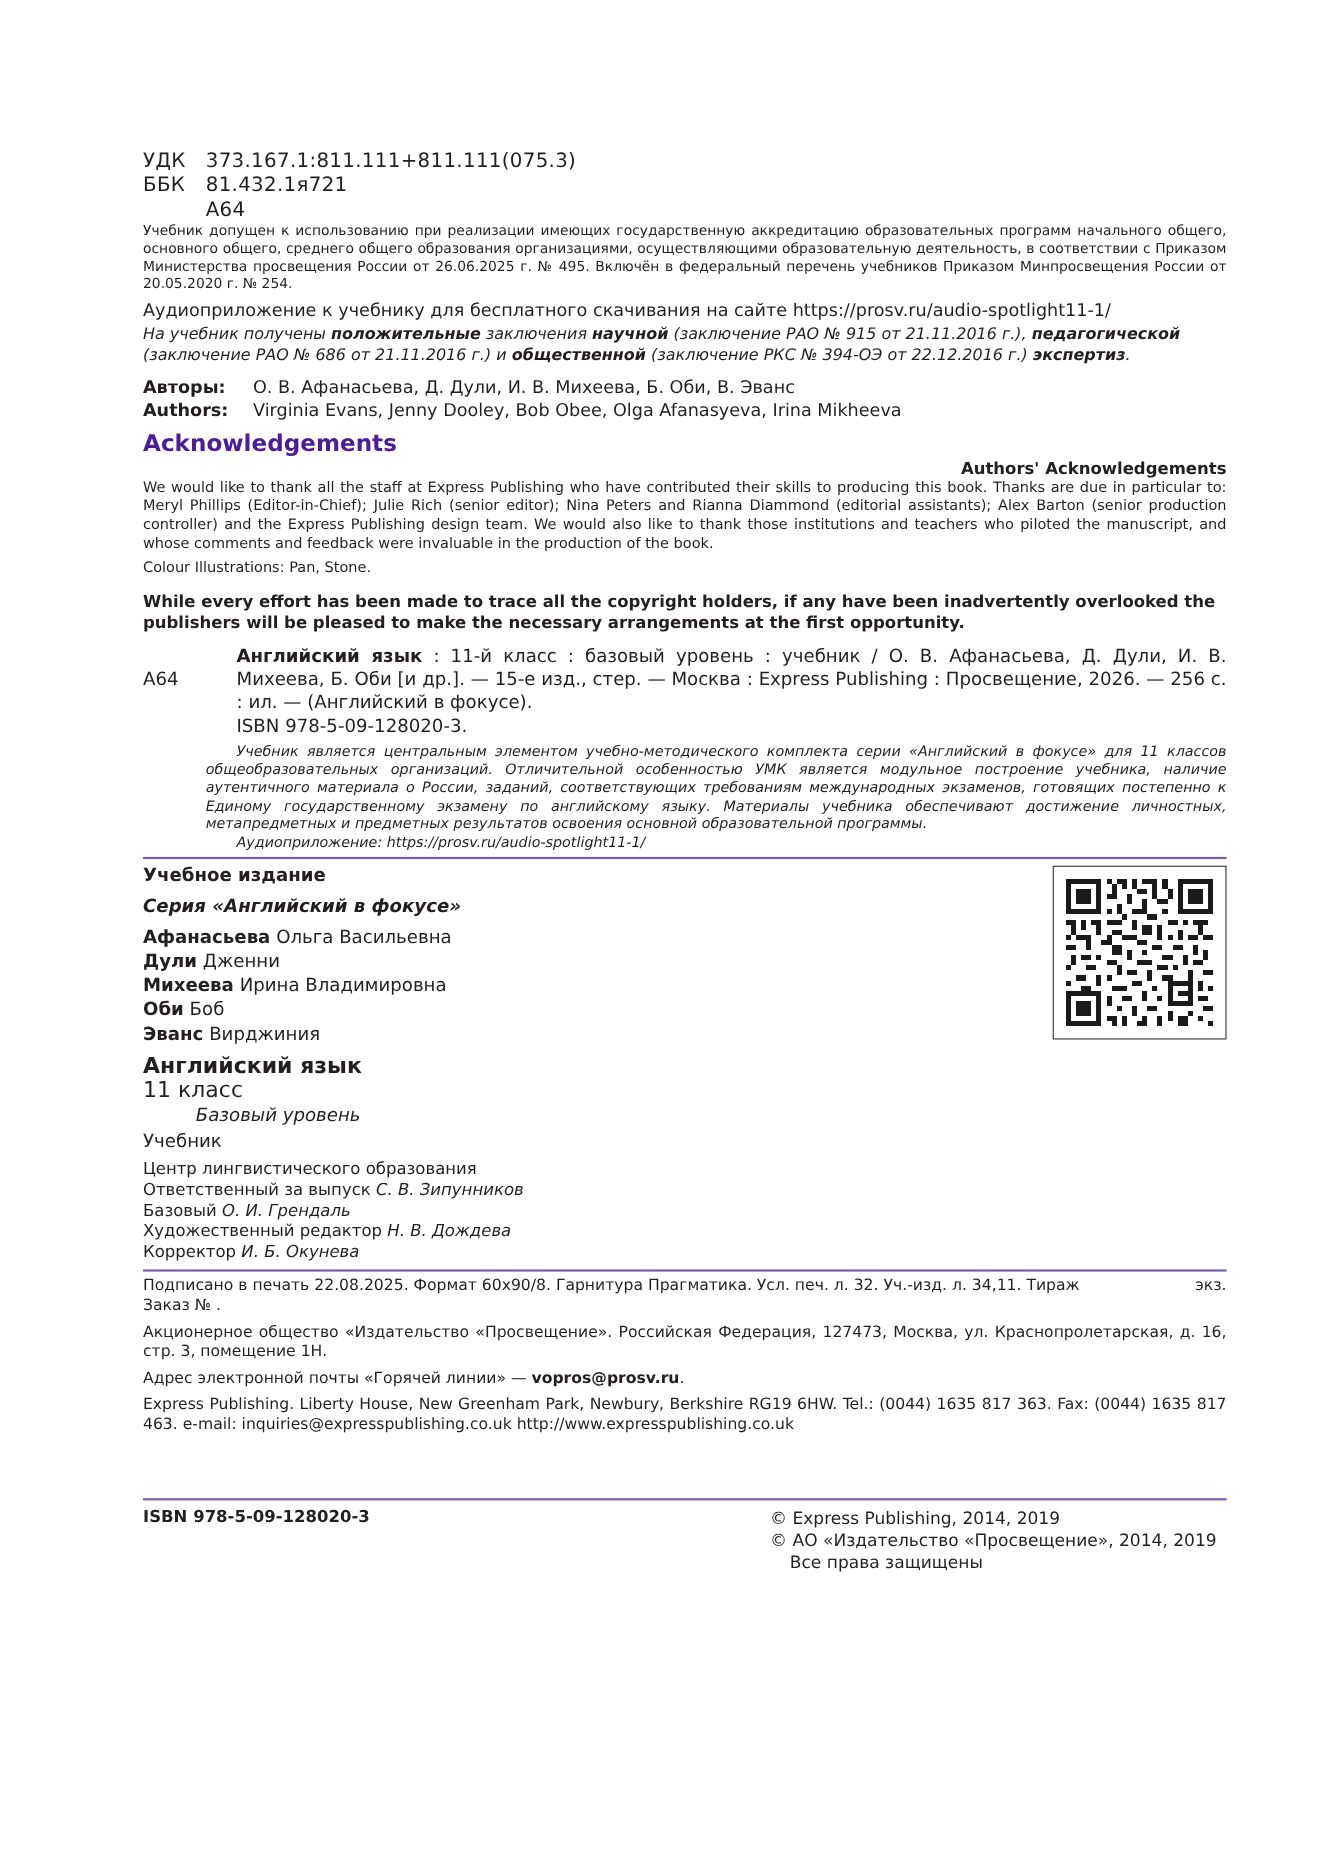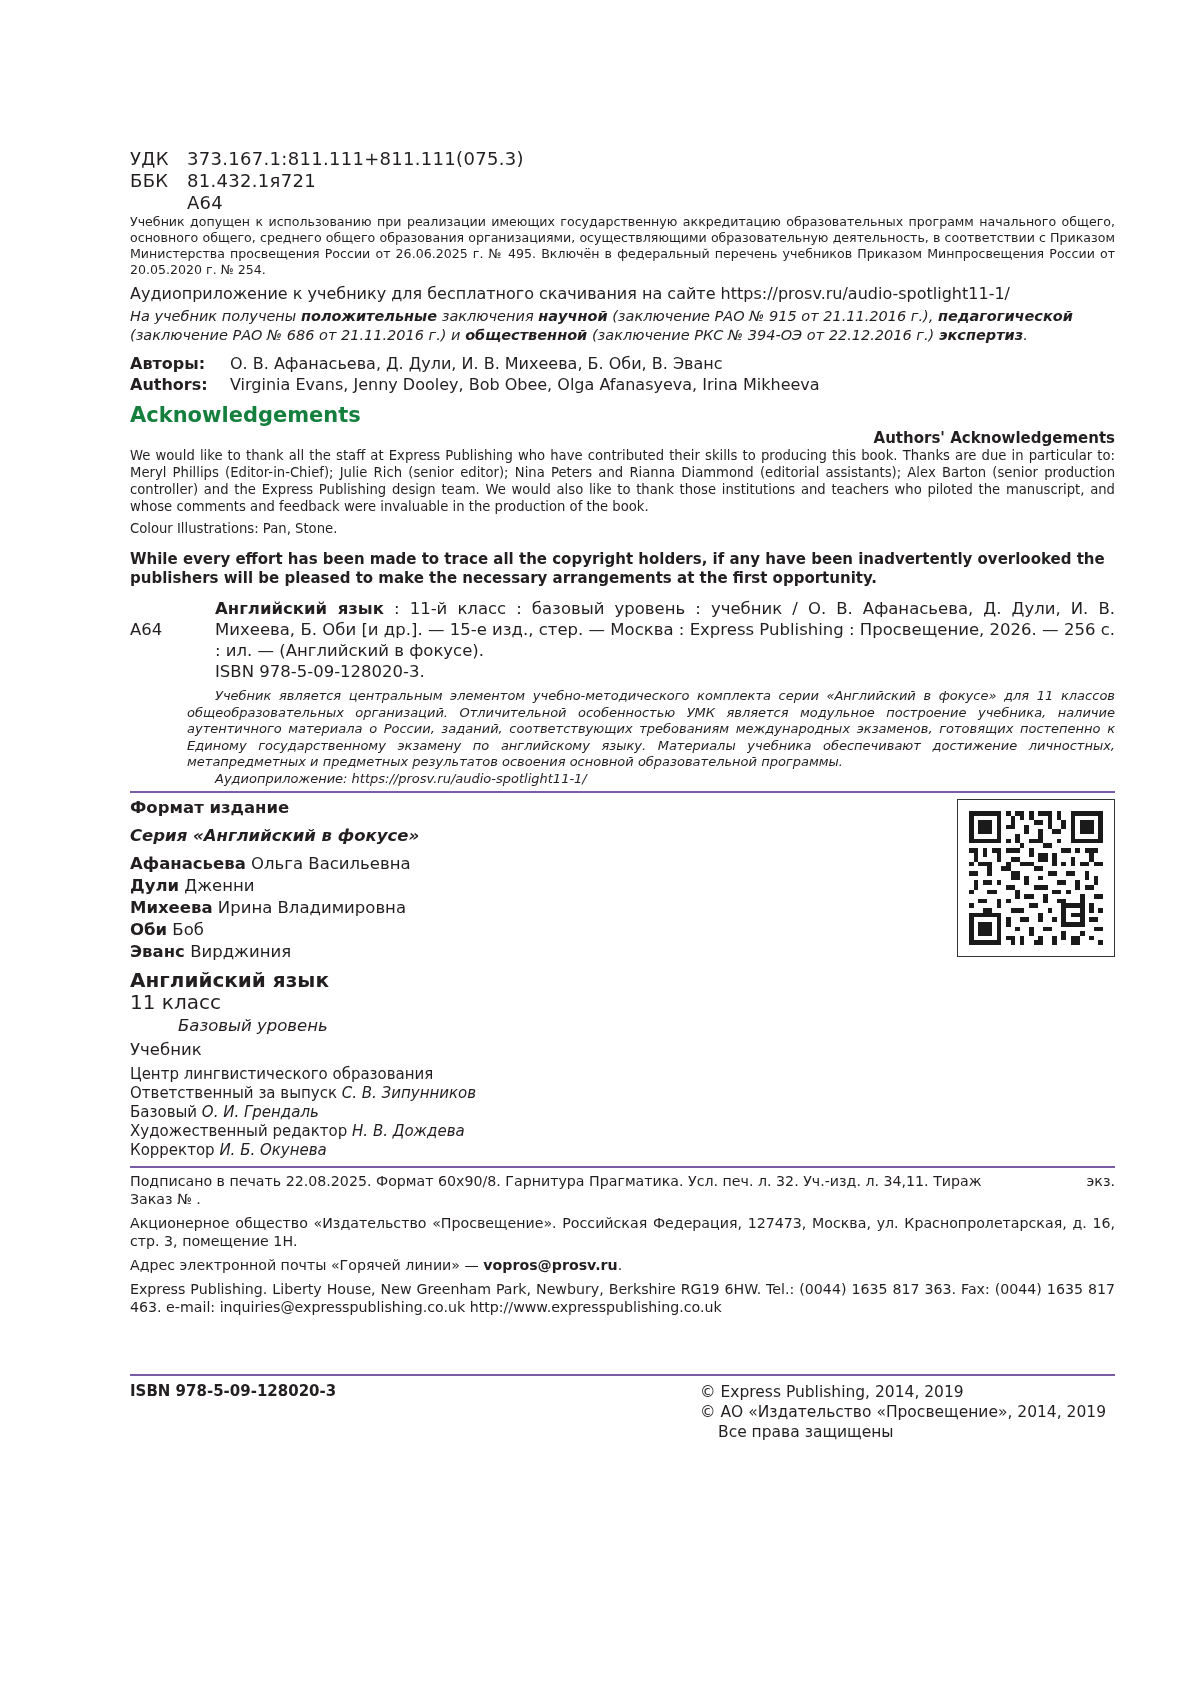--- a/index.html
+++ b/index.html
@@ -6,34 +6,34 @@
     body {
       width: 1200px;
       min-height: 1690px;
       position: relative;
       font-family: "DejaVu Sans", "Liberation Sans", sans-serif;
       color: #231f20;
     }
     .page {
       position: absolute;
       left: 130px;
-      top: 148px;
+      top: 136px;
       width: 985px;
     }
     .mono-row { display: flex; font-size: 18px; line-height: 22px; letter-spacing: 0.3px; }
     .mono-row .k { width: 57px; }
     .series-note { font-style: italic; font-size: 16px; margin-top: 4px; margin-bottom: 10px; }
     .small-just { font-size: 12.6px; line-height: 16px; text-align: justify; }
     .audio-line { font-size: 16px; margin-top: 6px; }
     .italic-p { font-style: italic; font-size: 14.5px; line-height: 19px; margin-top: 4px; }
     .italic-p b { font-weight: bold; }
     .authors { margin-top: 8px; font-size: 16px; line-height: 21px; }
     .authors .row { display: flex; }
     .authors .lbl { font-weight: bold; width: 100px; }
-    .ack-title { color: #15803d; font-weight: bold; font-size: 21px; margin-top: 8px; }
+    .ack-title { color: #4c1d95; font-weight: bold; font-size: 21px; margin-top: 8px; }
     .ack-sub { font-weight: bold; font-size: 15px; margin-top: 2px; text-align: right; }
     .ack-body { font-size: 13.2px; line-height: 17px; text-align: justify; }
     .colour { font-size: 13.2px; margin-top: 6px; }
     .disclaimer { font-weight: bold; font-size: 15px; line-height: 19px; margin-top: 14px; }
     .catalog { position: relative; margin-top: 10px; font-size: 16.5px; line-height: 21px; }
     .catalog .code { position: absolute; left: 0; top: 21px; }
     .catalog .body { padding-left: 85px; text-align: justify; }
     .catalog .isbn { padding-left: 85px; }
     .annot { font-style: italic; font-size: 13px; line-height: 16.5px; text-align: justify; padding-left: 57px; margin-top: 6px; }
     .annot .indent { text-indent: 28px; }
@@ -123,21 +123,21 @@
   <div class="annot">
     <div class="indent">Учебник является центральным элементом учебно-методического комплекта серии «Английский в фокусе» для 11 классов общеобразовательных организаций. Отличительной особенностью УМК является модульное построение учебника, наличие аутентичного материала о России, заданий, соответствующих требованиям международных экзаменов, готовящих постепенно к Единому государственному экзамену по английскому языку. Материалы учебника обеспечивают достижение личностных, метапредметных и предметных результатов освоения основной образовательной программы.</div>
     <div class="indent">Аудиоприложение: https://prosv.ru/audio-spotlight11-1/</div>
   </div>
 
 
   <div class="rule"></div>
 
   <div class="edition">
     <div class="edition-left">
-      <div class="ed-type">Формат издание</div>
+      <div class="ed-type">Учебное издание</div>
       <div class="ed-series">Серия «Английский в фокусе»</div>
       <div class="ed-authors">
         <div><b>Афанасьева</b> <span>Ольга Васильевна</span></div>
         <div><b>Дули</b> <span>Дженни</span></div>
         <div><b>Михеева</b> <span>Ирина Владимировна</span></div>
         <div><b>Оби</b> <span>Боб</span></div>
         <div><b>Эванс</b> <span>Вирджиния</span></div>
       </div>
       <div class="ed-subject">Английский язык</div>
       <div class="ed-grade">11 класс</div>

